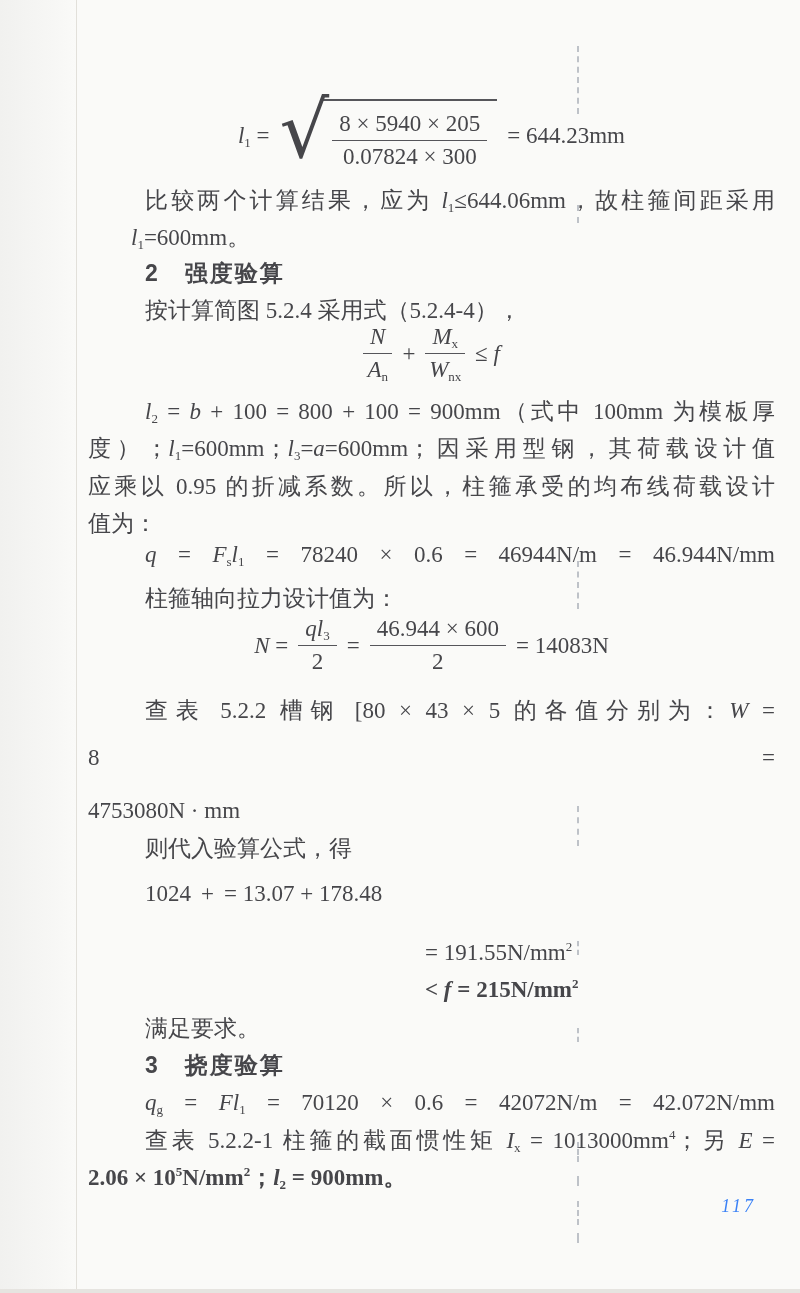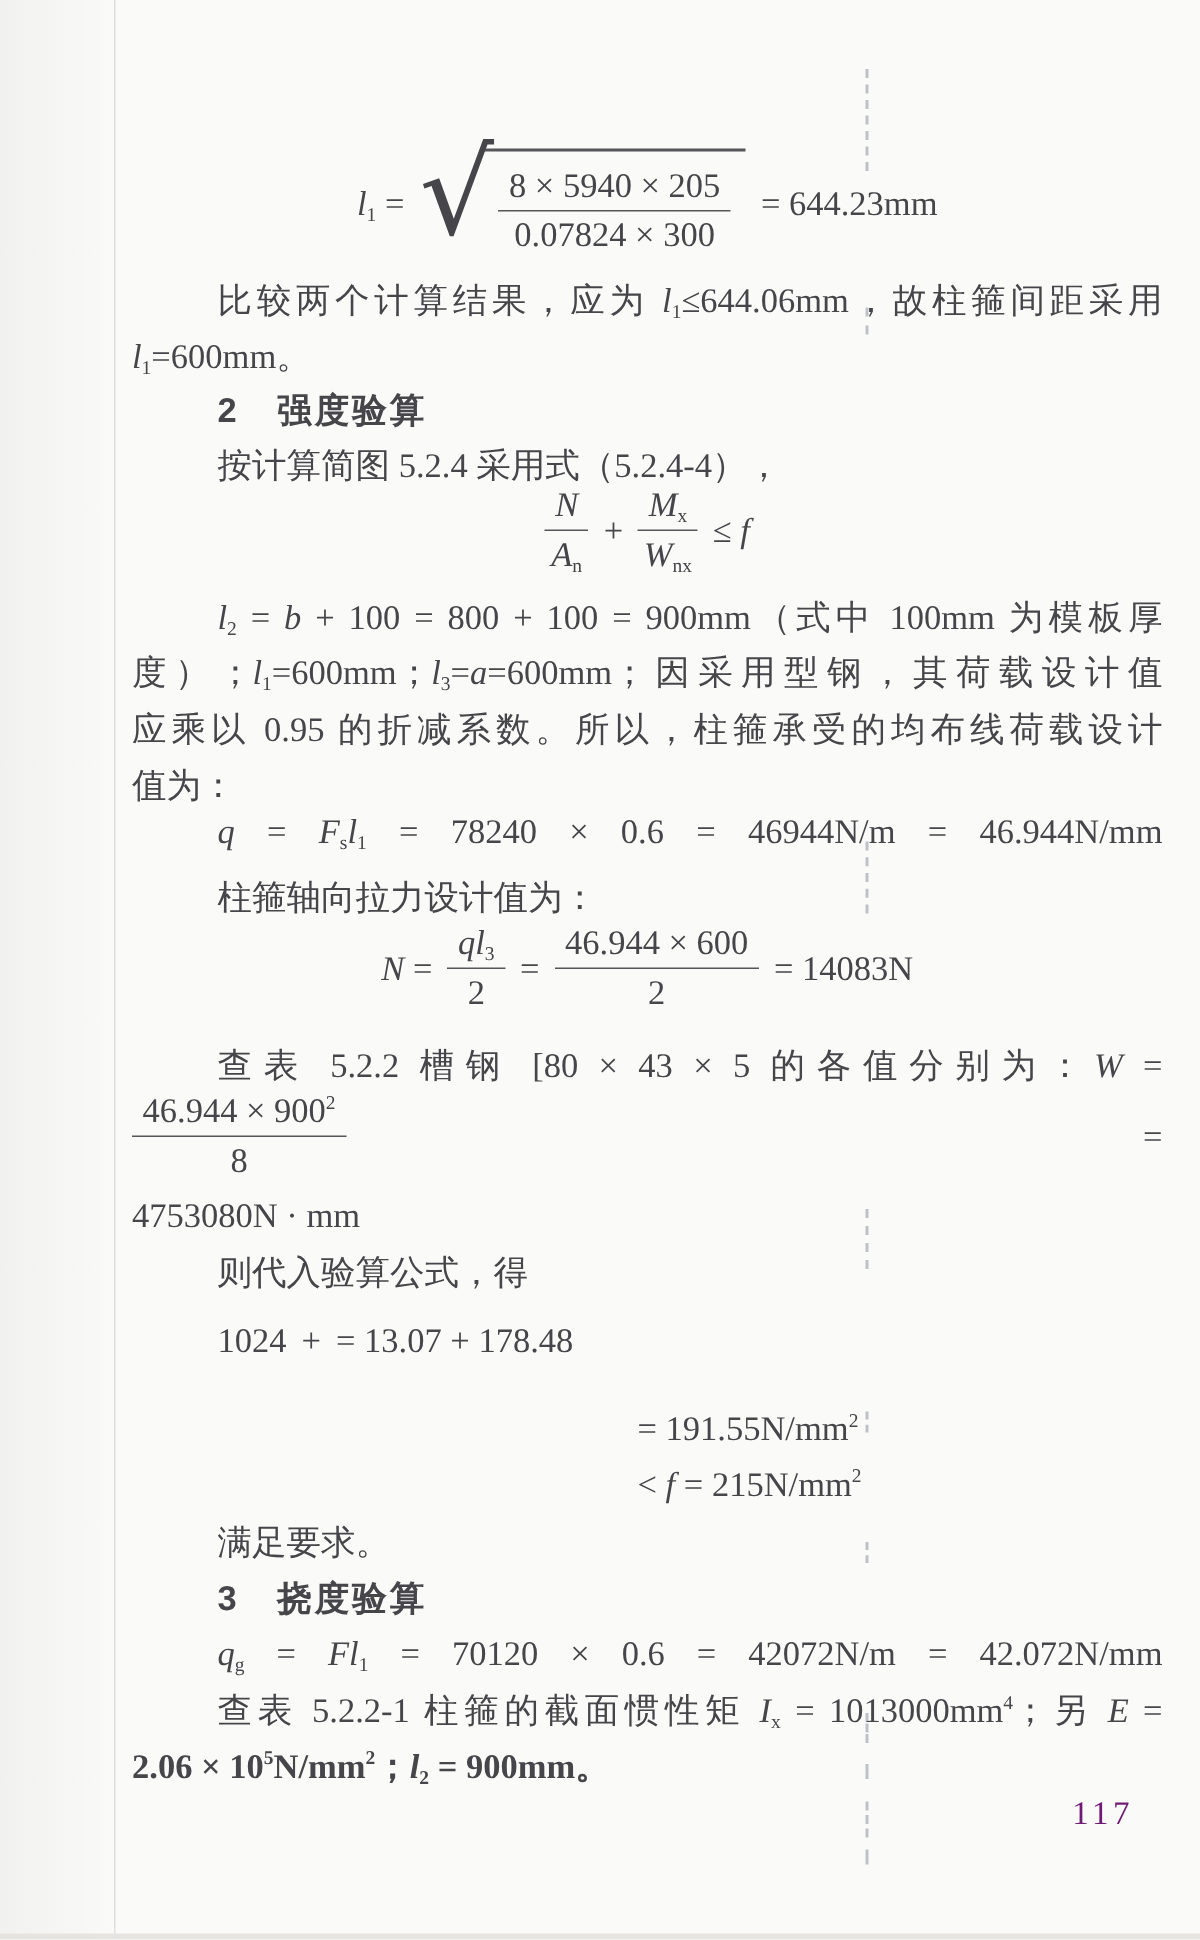--- a/index.html
+++ b/index.html
@@ -37,21 +37,21 @@
   .eq{display:flex;align-items:center;}
   .eq.center{justify-content:center;gap:10px;}
   .frac{display:inline-flex;flex-direction:column;align-items:center;line-height:30px;font-size:23px;}
   .frac .fnum{border-bottom:1.6px solid #55555a;padding:0 7px 1px;}
   .frac .fden{padding-top:1px;}
   .sqrt{display:inline-flex;align-items:center;}
   .sqrt .rad{font-size:78px;line-height:0;font-family:"DejaVu Serif",serif;transform:translateY(-5px);margin-right:-7px;font-style:normal;}
   .sqrt .sbody{border-top:2px solid #55555a;padding:4px 10px 0 10px;}
   .pagenum{
     position:absolute;top:1196px;right:44px;
-    font-size:22px;color:#701a75;letter-spacing:3px;
+    font-size:18px;font-style:italic;color:#3b82f6;letter-spacing:3px;
     font-family:"Liberation Serif",serif;
   }
 </style>
 </head>
 <body>
 
 <div class="page-edge-strip"></div>
 <div class="page-edge-line"></div>
 <div class="page-bottom-edge"></div>
 <div id="crease-layer">
@@ -75,21 +75,21 @@
       <span class="frac">
         <span class="fnum"><span>8 × 5940 × 205</span></span>
         <span class="fden"><span>0.07824 × 300</span></span>
       </span>
     </span>
   </span>
   <span><span>= 644.23mm</span></span>
 </div>
 
 <div class="blk j ind" style="top:182px;"><span>比较两个计算结果，应为 </span><span class="v">l</span><sub>1</sub><span>≤644.06mm，故柱箍间距采用</span></div>
-<div class="blk" style="top:219px;"><span class="v">l</span><sub>1</sub><span>=600mm。</span></div>
+<div class="blk" style="top:219px;margin-left:43px;"><span class="v">l</span><sub>1</sub><span>=600mm。</span></div>
 
 <div class="blk ind hei" style="top:255px;"><span class="b">2</span><span class="b">　强度验算</span></div>
 <div class="blk ind" style="top:292px;"><span>按计算简图 5.2.4 采用式（5.2.4-4），</span></div>
 
 <div class="blk eq center" style="top:316px;height:74px;">
   <span class="frac">
     <span class="fnum"><span class="v">N</span></span>
     <span class="fden"><span class="v">A</span><sub>n</sub></span>
   </span>
   <span><span>+</span></span>
@@ -119,38 +119,37 @@
     <span class="fnum"><span>46.944 × 600</span></span>
     <span class="fden"><span>2</span></span>
   </span>
   <span><span>= 14083N</span></span>
 </div>
 
 <div class="blk j ind" style="top:692px;"><span>查表 5.2.2 槽钢 [80 × 43 × 5 的各值分别为：</span><span class="v">W</span><span> =</span></div>
 
 <div class="blk eq" style="top:724px;height:66px;gap:8px;">
   <span class="frac">
-    <span class="fnum"><span>46.944 × 900</span><sup>2</sup></span>
     <span class="fden"><span>8</span></span>
   </span>
   <span style="margin-left:auto;"><span>=</span></span>
 </div>
 
 <div class="blk" style="top:792px;"><span>4753080N · mm</span></div>
 <div class="blk ind" style="top:830px;"><span>则代入验算公式，得</span></div>
 
 <div class="blk eq" style="top:858px;height:70px;gap:10px;padding-left:57px;">
   <span class="frac">
     <span class="fden"><span>1024</span></span>
   </span>
   <span><span>+</span></span>
   <span><span>= 13.07 + 178.48</span></span>
 </div>
 <div class="blk" style="top:934px;padding-left:337px;"><span>= 191.55N/mm</span><sup>2</sup></div>
-<div class="blk" style="top:971px;padding-left:337px;"><span>&lt; </span><span class="v">f</span><span> = 215N/mm</span><sup>2</sup></div>
+<div class="blk" style="top:971px;padding-left:337px;font-weight:bold;"><span>&lt; </span><span class="v">f</span><span> = 215N/mm</span><sup>2</sup></div>
 
 <div class="blk ind" style="top:1010px;"><span>满足要求。</span></div>
 <div class="blk ind hei" style="top:1047px;"><span class="b">3</span><span class="b">　挠度验算</span></div>
 <div class="blk j ind" style="top:1084px;"><span class="v">q</span><sub>g</sub><span> = </span><span class="v">F</span><span class="v">l</span><sub>1</sub><span> = 70120 × 0.6 = 42072N/m = 42.072N/mm</span></div>
 <div class="blk j ind" style="top:1122px;"><span>查表 5.2.2-1 柱箍的截面惯性矩 </span><span class="v">I</span><sub>x</sub><span> = 1013000mm</span><sup>4</sup><span>；另 </span><span class="v">E</span><span> =</span></div>
 <div class="blk" style="top:1159px;font-weight:bold;"><span>2.06 × 10</span><sup>5</sup><span>N/mm</span><sup>2</sup><span>；</span><span class="v">l</span><sub>2</sub><span> = 900mm。</span></div>
 
 <div class="pagenum">117</div>
 
 </body></html>

